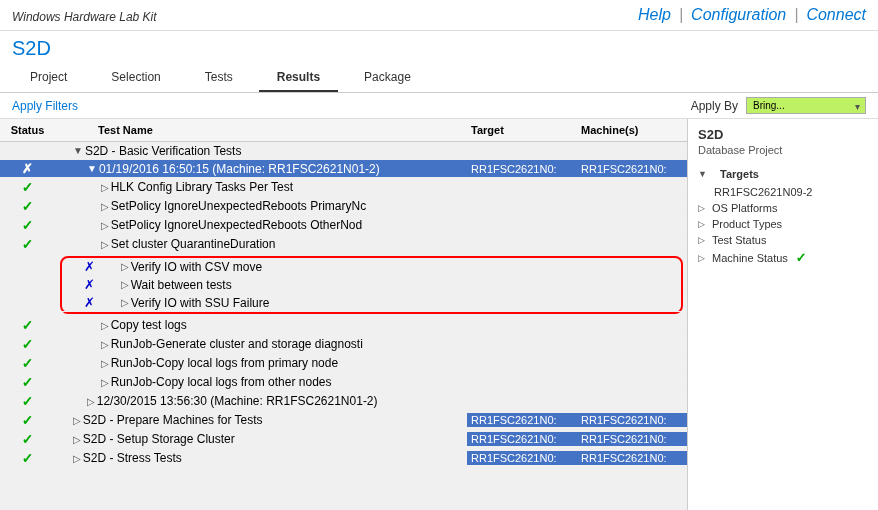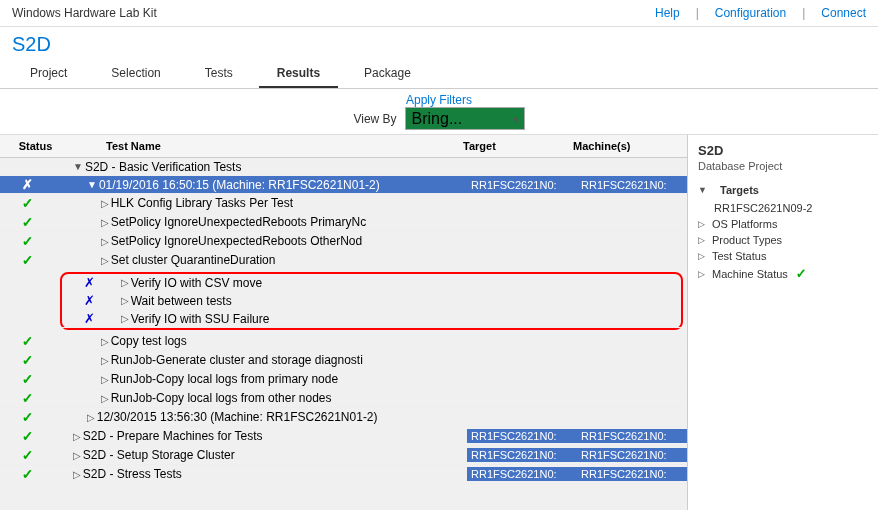--- a/index.html
+++ b/index.html
@@ -1,48 +1,48 @@
 <!DOCTYPE html>
 <html><head>
   <meta charset="utf-8">
   <style>
     * { box-sizing: border-box; margin: 0; padding: 0; }
     body { font-family: 'Segoe UI', Arial, sans-serif; font-size: 12px; background: #f0f0f0; width: 878px; height: 510px; overflow: hidden; }
 
     
-    .title-bar { background: #fff; padding: 6px 12px; display: flex; justify-content: space-between; align-items: flex-end; border-bottom: 1px solid #ddd; }
+    .title-bar { background: #fff; padding: 6px 12px; display: flex; justify-content: space-between; align-items: flex-end; border-bottom: 1px solid #ddd; font-style: italic; }
     .title-bar-left { font-size: 12px; color: #333; }
-    .title-bar-right { font-size: 12px; color: #0078d7; display: flex; gap: 16px; }
+    .title-bar-right { font-size: 16px; color: #0078d7; display: flex; gap: 8px; }
     .title-bar-right span { cursor: pointer; }
     .title-bar-right .sep { color: #999; cursor: default; }
 
     
     .app-header { background: #fff; padding: 4px 12px 0 12px; border-bottom: 1px solid #ccc; }
     .app-title { font-size: 20px; color: #0078d7; font-weight: 300; padding: 2px 0 4px 0; }
 
     
     .nav-tabs { display: flex; gap: 8px; }
     .nav-tab { padding: 6px 18px; font-size: 12px; cursor: pointer; color: #333; border-bottom: 2px solid transparent; }
     .nav-tab.active { font-weight: bold; border-bottom: 2px solid #333; }
 
     
-    .toolbar { background: #fff; padding: 4px 12px; display: flex; align-items: center; justify-content: space-between; border-bottom: 1px solid #ddd; flex-direction: column; }
+    .toolbar { background: #fff; padding: 4px 12px; display: flex; align-items: center; justify-content: space-between; border-bottom: 1px solid #ddd; }
     .toolbar-left { font-size: 12px; color: #0078d7; cursor: pointer; }
     .toolbar-right { display: flex; align-items: center; gap: 8px; font-size: 12px; }
     .toolbar-right label { color: #333; }
-    .view-by-select { border: 1px solid #aaa; padding: 2px 20px 2px 6px; font-size: 16px; background: #15803d; appearance: none; -webkit-appearance: none; cursor: pointer; min-width: 120px; }
+    .view-by-select { border: 1px solid #aaa; padding: 2px 20px 2px 6px; font-size: 10px; background: #bef264; appearance: none; -webkit-appearance: none; cursor: pointer; min-width: 120px; }
     .select-wrapper { position: relative; display: inline-block; }
     .select-wrapper::after { content: '▾'; position: absolute; right: 6px; top: 50%; transform: translateY(-50%); pointer-events: none; color: #555; font-size: 10px; }
 
     
     .main-content { display: flex; height: calc(510px - 115px); }
 
     
     .results-panel { flex: 1; overflow-y: auto; border-right: 1px solid #ccc; }
-    .table-header { display: flex; background: #f5f5f5; border-bottom: 1px solid #ccc; font-weight: bold; font-size: 11px; padding: 3px 8px; position: sticky; top: 0; z-index: 5; }
+    .table-header { display: flex; background: #f5f5f5; border-bottom: 1px solid #ccc; font-weight: bold; font-size: 11px; padding: 3px 0; position: sticky; top: 0; z-index: 5; }
     .col-status { width: 55px; padding: 2px 6px; text-align: center; }
     .col-testname { flex: 1; padding: 2px 4px; margin-left: 39px; }
     .col-target { width: 110px; padding: 2px 4px; overflow: hidden; }
     .col-machine { width: 110px; padding: 2px 4px; overflow: hidden; }
 
     
     .table-body { }
     .table-row { display: flex; align-items: center; border-bottom: 1px solid #eee; min-height: 18px; }
 
     .cell-status { width: 55px; padding: 1px 6px; text-align: center; display: flex; align-items: center; justify-content: center; }
@@ -97,21 +97,21 @@
     <div class="nav-tab">Selection</div>
     <div class="nav-tab">Tests</div>
     <div class="nav-tab active">Results</div>
     <div class="nav-tab">Package</div>
   </nav>
 </div>
 
 <div class="toolbar">
   <span class="toolbar-left">Apply Filters</span>
   <div class="toolbar-right">
-    <label>View By</label>
+    <label>Apply By</label>
     <div class="select-wrapper">
       <select class="view-by-select">
         <option>Bring...</option>
       </select>
     </div>
   </div>
 </div>
 
 <div class="main-content">
 

